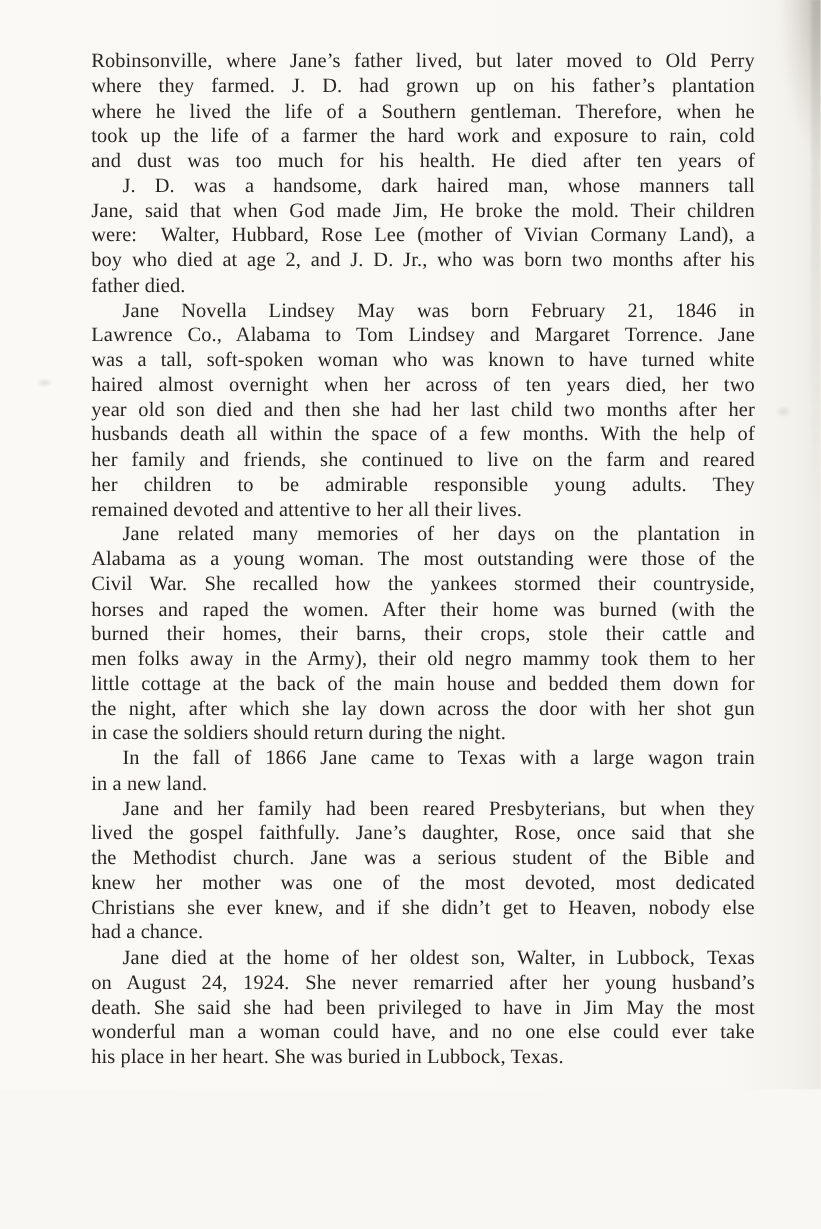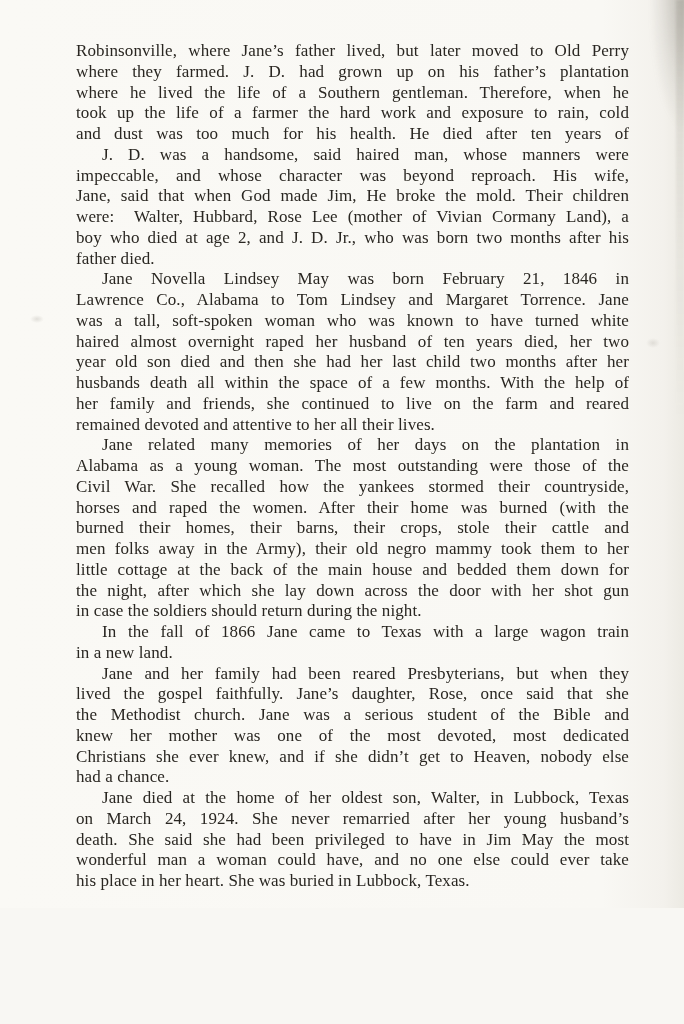--- a/index.html
+++ b/index.html
@@ -80,35 +80,35 @@
 
   <div class="text-block">
       <div class="paragraph">
         <span class="line first">Robinsonville, where Jane’s father lived, but later moved to Old Perry</span>
         <span class="line">where they farmed. J. D. had grown up on his father’s plantation</span>
         <span class="line">where he lived the life of a Southern gentleman. Therefore, when he</span>
         <span class="line">took up the life of a farmer the hard work and exposure to rain, cold</span>
         <span class="line">and dust was too much for his health. He died after ten years of</span>
       </div>
       <div class="paragraph indent">
-        <span class="line first">J. D. was a handsome, said haired man, whose manners were</span>
-        <span class="line">impeccable, and whose character was beyond reproach. His wife,</span>
+        <span class="line first">J. D. was a handsome, dark haired man, whose manners tall</span>
         <span class="line">Jane, said that when God made Jim, He broke the mold. Their children</span>
         <span class="line">were:&nbsp; Walter, Hubbard, Rose Lee (mother of Vivian Cormany Land), a</span>
         <span class="line">boy who died at age 2, and J. D. Jr., who was born two months after his</span>
         <span class="line last">father died.</span>
       </div>
       <div class="paragraph indent">
         <span class="line first">Jane Novella Lindsey May was born February 21, 1846 in</span>
         <span class="line">Lawrence Co., Alabama to Tom Lindsey and Margaret Torrence. Jane</span>
         <span class="line">was a tall, soft-spoken woman who was known to have turned white</span>
-        <span class="line">haired almost overnight raped her husband of ten years died, her two</span>
+        <span class="line">haired almost overnight when her across of ten years died, her two</span>
         <span class="line">year old son died and then she had her last child two months after her</span>
         <span class="line">husbands death all within the space of a few months. With the help of</span>
         <span class="line">her family and friends, she continued to live on the farm and reared</span>
+        <span class="line">her children to be admirable responsible young adults. They</span>
         <span class="line last">remained devoted and attentive to her all their lives.</span>
       </div>
       <div class="paragraph indent">
         <span class="line first">Jane related many memories of her days on the plantation in</span>
         <span class="line">Alabama as a young woman. The most outstanding were those of the</span>
         <span class="line">Civil War. She recalled how the yankees stormed their countryside,</span>
         <span class="line">horses and raped the women. After their home was burned (with the</span>
         <span class="line">burned their homes, their barns, their crops, stole their cattle and</span>
         <span class="line">men folks away in the Army), their old negro mammy took them to her</span>
         <span class="line">little cottage at the back of the main house and bedded them down for</span>
@@ -122,21 +122,21 @@
       <div class="paragraph indent">
         <span class="line first">Jane and her family had been reared Presbyterians, but when they</span>
         <span class="line">lived the gospel faithfully. Jane’s daughter, Rose, once said that she</span>
         <span class="line">the Methodist church. Jane was a serious student of the Bible and</span>
         <span class="line">knew her mother was one of the most devoted, most dedicated</span>
         <span class="line">Christians she ever knew, and if she didn’t get to Heaven, nobody else</span>
         <span class="line last">had a chance.</span>
       </div>
       <div class="paragraph indent">
         <span class="line first">Jane died at the home of her oldest son, Walter, in Lubbock, Texas</span>
-        <span class="line">on March 24, 1924. She never remarried after her young husband’s</span>
+        <span class="line">on August 24, 1924. She never remarried after her young husband’s</span>
         <span class="line">death. She said she had been privileged to have in Jim May the most</span>
         <span class="line">wonderful man a woman could have, and no one else could ever take</span>
         <span class="line last">his place in her heart. She was buried in Lubbock, Texas.</span>
       </div>
     </div>
 
   <div class="page-number">380</div>
 </div>
 
 </body></html>

